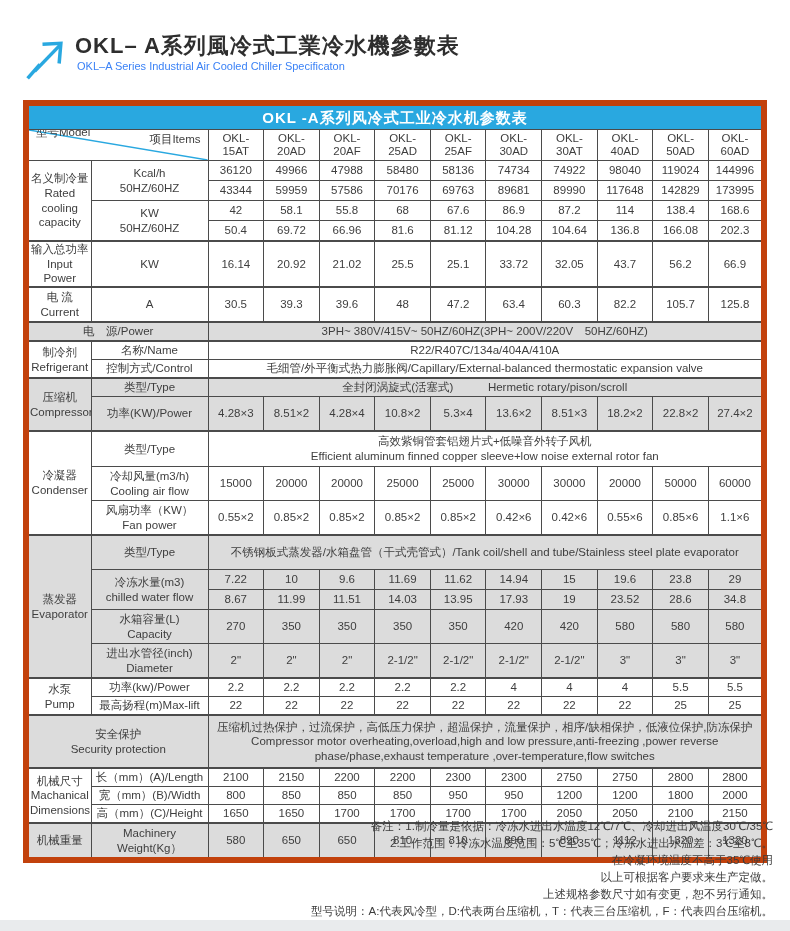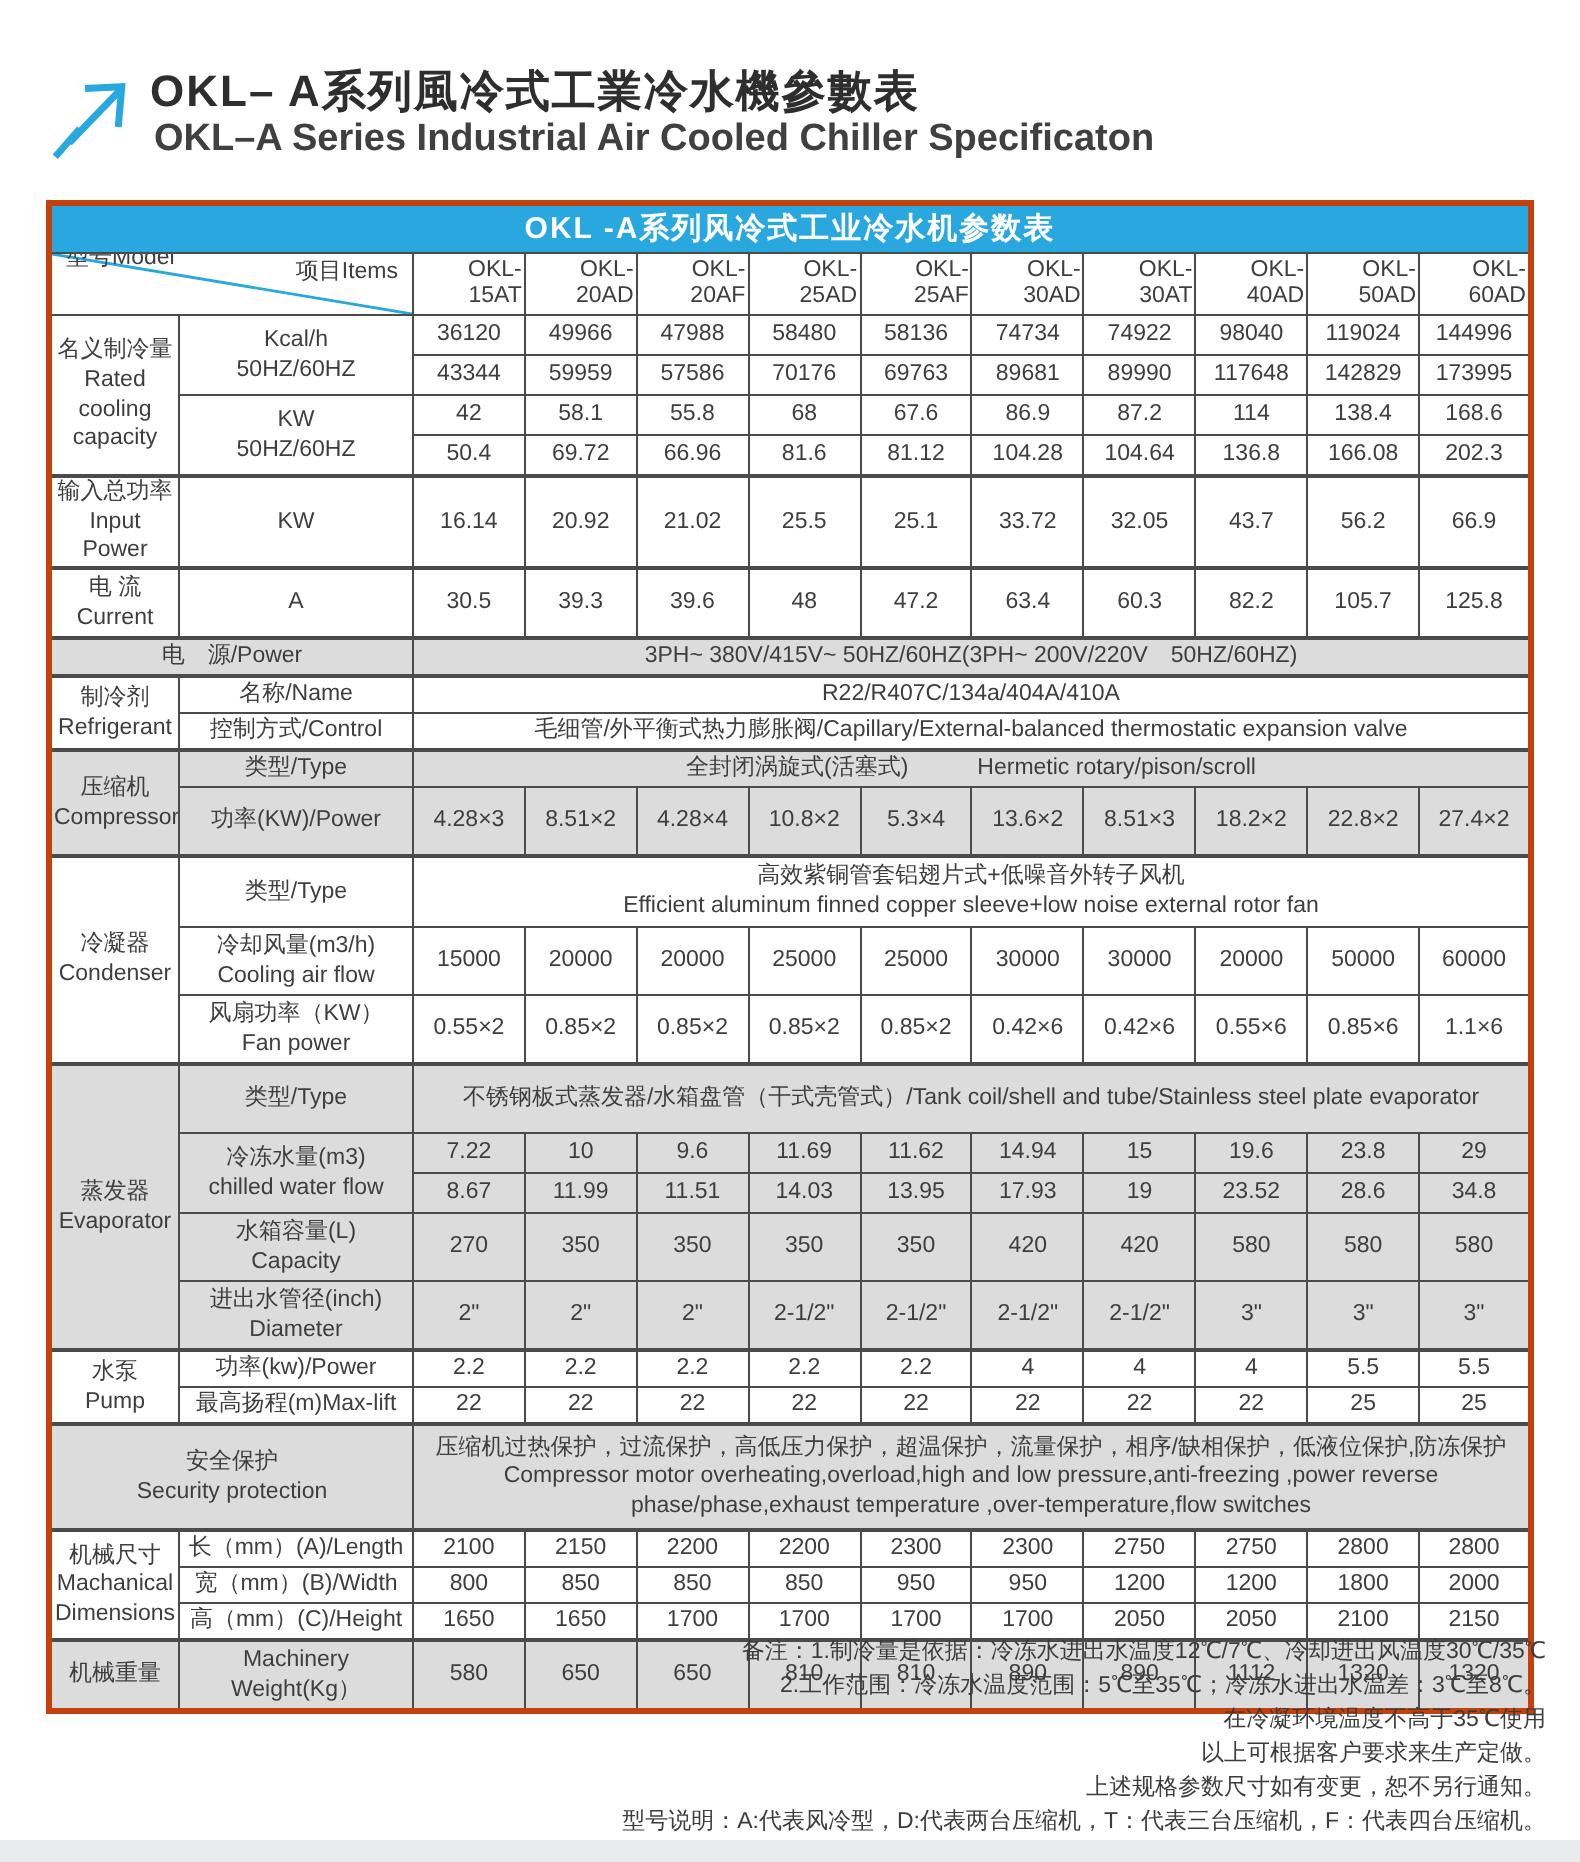--- a/index.html
+++ b/index.html
@@ -10,40 +10,40 @@
     color:#3e3e3e;
   }
   .page{position:relative;width:790px;height:931px;}
 
   
   header{position:absolute;left:25px;top:33px;display:flex;align-items:flex-start;}
   .logo{width:42px;height:46px;margin-top:4px;flex:0 0 auto;}
   .logo path{fill:none;stroke:var(--accent,#1f87cf);stroke-width:4;stroke-linecap:butt;}
   .titles{margin-left:8px;}
   h1{margin:0;font-size:22px;font-weight:600;color:#2e2e2e;letter-spacing:1px;line-height:1.15;}
-  h2{margin:2px 0 0 2px;font-size:19px;font-weight:700;color:#404040;line-height:1.1;}
+  h2{margin:2px 0 0 2px;font-size:11px;font-weight:400;color:#3b82f6;line-height:1.1;}
 
   
   table.spec{
     position:absolute;left:23px;top:100px;width:744px;
     border-collapse:collapse;table-layout:fixed;
-    border:3px solid #c2410c;
+    border:6px solid #c2410c;
   }
   table.spec td{
     border:1px solid #4b4b4b;
     text-align:center;vertical-align:middle;
     font-size:11.5px;line-height:1.28;color:#3e3e3e;
     padding:0 1px;white-space:pre-line;overflow:hidden;
     height:17px;background:#ffffff;
   }
   tr.title-row td{
     background:var(--accent,#29a8e0);color:#ffffff;
     font-size:15px;font-weight:700;height:23px;letter-spacing:1px;
   }
-  tr.model-header td{height:30px;line-height:1.15;text-align:right;}
+  tr.model-header td{height:30px;line-height:1.15;}
   tr.sub  td{height:19px;}
   tr.tall td{height:33px;}
   tr.tall2 td{height:34px;}
   tr.big  td{height:51px;}
   tr.thick td{border-top-width:2px;}
   tr.shaded td{background:var(--shade,#dcdcdc);}
   td.sm{font-size:10px;}
   td.corner{position:relative;padding:0;}
   td.corner svg{position:absolute;left:0;top:0;width:100%;height:100%;}
   td.corner line{stroke:var(--accent,#29a8e0);stroke-width:1.4;}

